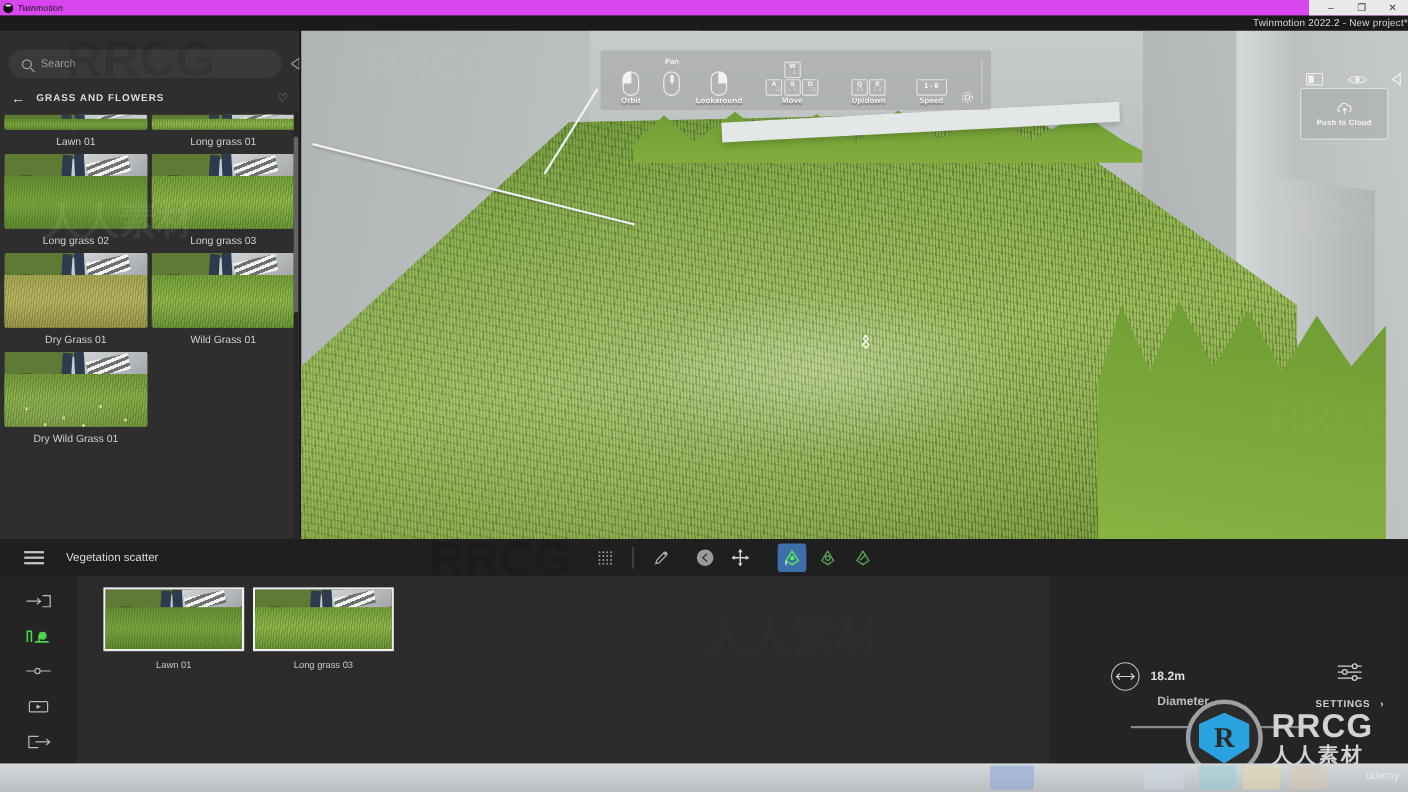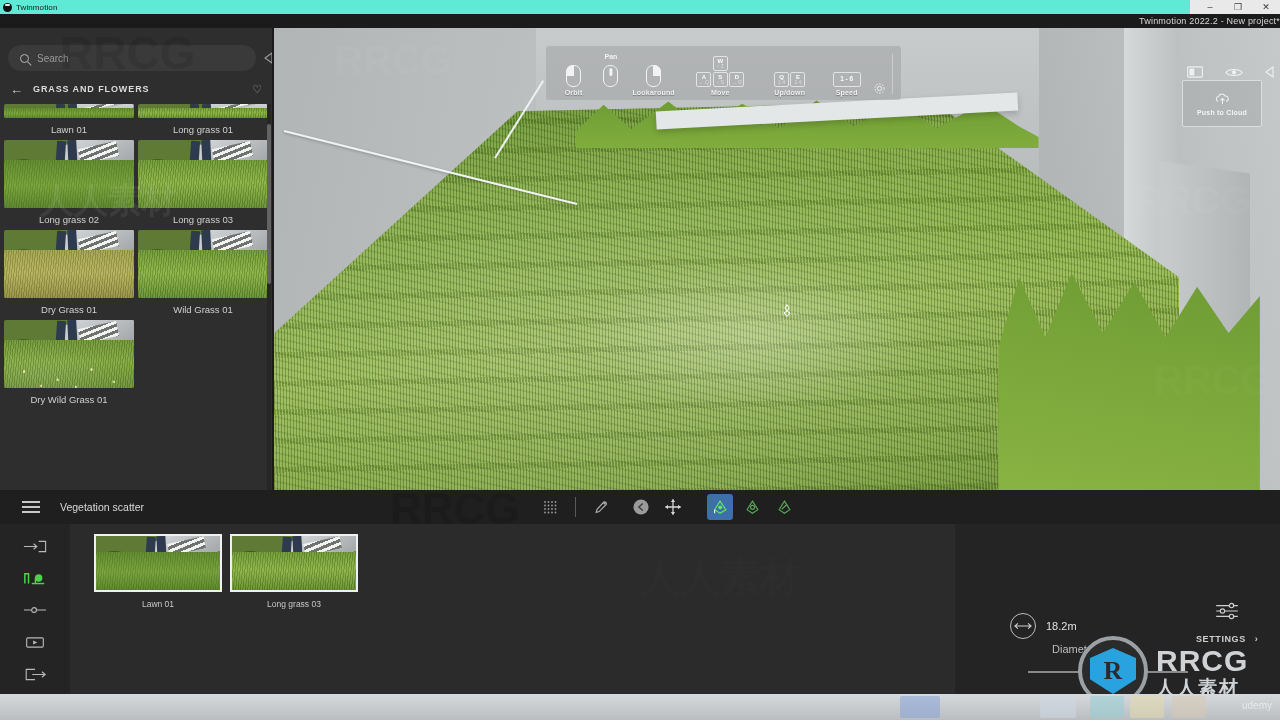--- a/index.html
+++ b/index.html
@@ -8,23 +8,23 @@
     overflow: hidden;
     background: #1b1b1b;
     font-family: "Liberation Sans", sans-serif;
     -webkit-font-smoothing: antialiased;
   }
   #app { position: relative; width: 1280px; height: 720px; }
 
   
   .os-bar {
     position: absolute; left: 0; top: 0; width: 1280px; height: 14px;
-    background: #5eead4;
+    background: #d946ef;
     display: flex; align-items: center; gap: 4px; padding-left: 3px;
-    font-size: 8px; color: #1a1a1a;
+    font-size: 8px; color: #1a1a1a; font-style: italic;
   }
   .os-logo {
     width: 9px; height: 9px; border-radius: 50%;
     background: #111; position: relative; flex: 0 0 auto;
   }
   .os-logo::after {
     content: ""; position: absolute; left: 2px; top: 1px;
     width: 5px; height: 2.5px; background: #e9e9e9; border-radius: 1px;
   }
   .os-title { font-size: 8px; letter-spacing: .1px; }
@@ -395,21 +395,21 @@
     position: relative; overflow: hidden;
   }
   .asset .nm {
     margin-top: 7px; text-align: center; font-size: 8.5px; color: #c8c8c8;
   }
 
   .params {
     position: absolute; left: 955px; top: 0; width: 325px; height: 170px;
   }
   .diam {
-    position: absolute; left: 55px; top: 89px; width: 175px;
+    position: absolute; left: 55px; top: 78px; width: 175px; font-weight: bold;
   }
   .diam-top { display: flex; align-items: center; gap: 10px; }
   .diam-circ {
     width: 26px; height: 26px; border: 1.3px solid #bdbdbd; border-radius: 50%;
     display: flex; align-items: center; justify-content: center;
   }
   .diam-val { font-size: 11px; color: #e0e0e0; }
   .diam-lbl { margin-top: 4px; margin-left: 42px; font-size: 11px; color: #bdbdbd; }
   .diam-bar {
     position: absolute; left: 18px; top: 58px; width: 160px; height: 1.5px;

